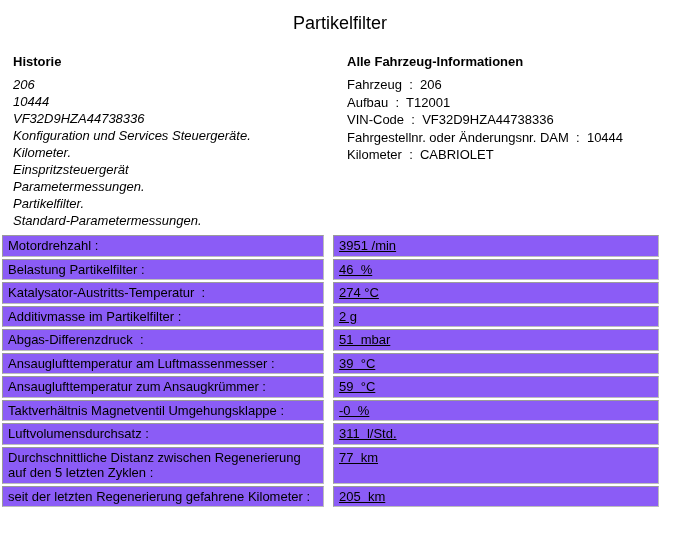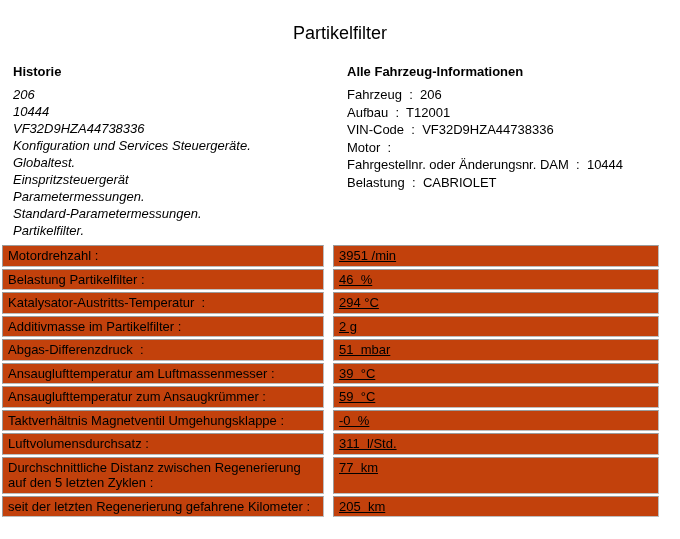--- a/index.html
+++ b/index.html
@@ -9,21 +9,21 @@
     background: #ffffff;
     color: #000000;
     font-family: "Liberation Sans", sans-serif;
     font-size: 13px;
     overflow: hidden;
   }
   .page-title {
     text-align: center;
     font-size: 18px;
     line-height: 22px;
-    padding-top: 22px;
+    padding-top: 12px;
     font-weight: 400;
   }
   .info-section {
     display: flex;
     margin-top: 20px;
     padding-left: 13px;
   }
   .info-col-left  { width: 334px; flex: 0 0 334px; }
   .info-col-right { flex: 1; }
   .section-heading {
@@ -51,66 +51,65 @@
     align-items: stretch;
   }
   .cell {
     box-sizing: border-box;
     border: 1px solid #9b9b9b;
     border-bottom-color: #bdbdbd;
     border-right-color: #bdbdbd;
     padding: 2px 5px;
     line-height: 15.5px;
     white-space: pre-wrap;
-    background: #c2410c;
+    background: #8b5cf6;
   }
   .cell-label { flex: 0 0 322px; }
   .cell-value { flex: 1; text-decoration: underline; }
 </style>
 </head>
 <body>
 
 <div class="page-title">Partikelfilter</div>
 
 <div class="info-section">
   <div class="info-col-left">
     <div class="section-heading">Historie</div>
     <div class="history-item">206</div>
     <div class="history-item">10444</div>
     <div class="history-item">VF32D9HZA44738336</div>
     <div class="history-item">Konfiguration und Services Steuergeräte.</div>
-    <div class="history-item">Globaltest.</div>
+    <div class="history-item">Kilometer.</div>
     <div class="history-item">Einspritzsteuergerät</div>
     <div class="history-item">Parametermessungen.</div>
+    <div class="history-item">Partikelfilter.</div>
     <div class="history-item">Standard-Parametermessungen.</div>
-    <div class="history-item">Partikelfilter.</div>
   </div>
   <div class="info-col-right">
     <div class="section-heading">Alle Fahrzeug-Informationen</div>
     <div class="vehicle-line">Fahrzeug  :  206</div>
     <div class="vehicle-line">Aufbau  :  T12001</div>
     <div class="vehicle-line">VIN-Code  :  VF32D9HZA44738336</div>
-    <div class="vehicle-line">Motor  :</div>
     <div class="vehicle-line">Fahrgestellnr. oder Änderungsnr. DAM  :  10444</div>
-    <div class="vehicle-line">Belastung  :  CABRIOLET</div>
+    <div class="vehicle-line">Kilometer  :  CABRIOLET</div>
   </div>
 </div>
 
 <div class="param-table">
   <div class="param-row">
     <div class="cell cell-label">Motordrehzahl :</div>
     <div class="cell cell-value">3951 /min</div>
   </div>
   <div class="param-row">
     <div class="cell cell-label">Belastung Partikelfilter :</div>
     <div class="cell cell-value">46  %</div>
   </div>
   <div class="param-row">
     <div class="cell cell-label">Katalysator-Austritts-Temperatur  :</div>
-    <div class="cell cell-value">294 °C</div>
+    <div class="cell cell-value">274 °C</div>
   </div>
   <div class="param-row">
     <div class="cell cell-label">Additivmasse im Partikelfilter :</div>
     <div class="cell cell-value">2 g</div>
   </div>
   <div class="param-row">
     <div class="cell cell-label">Abgas-Differenzdruck  :</div>
     <div class="cell cell-value">51  mbar</div>
   </div>
   <div class="param-row">

